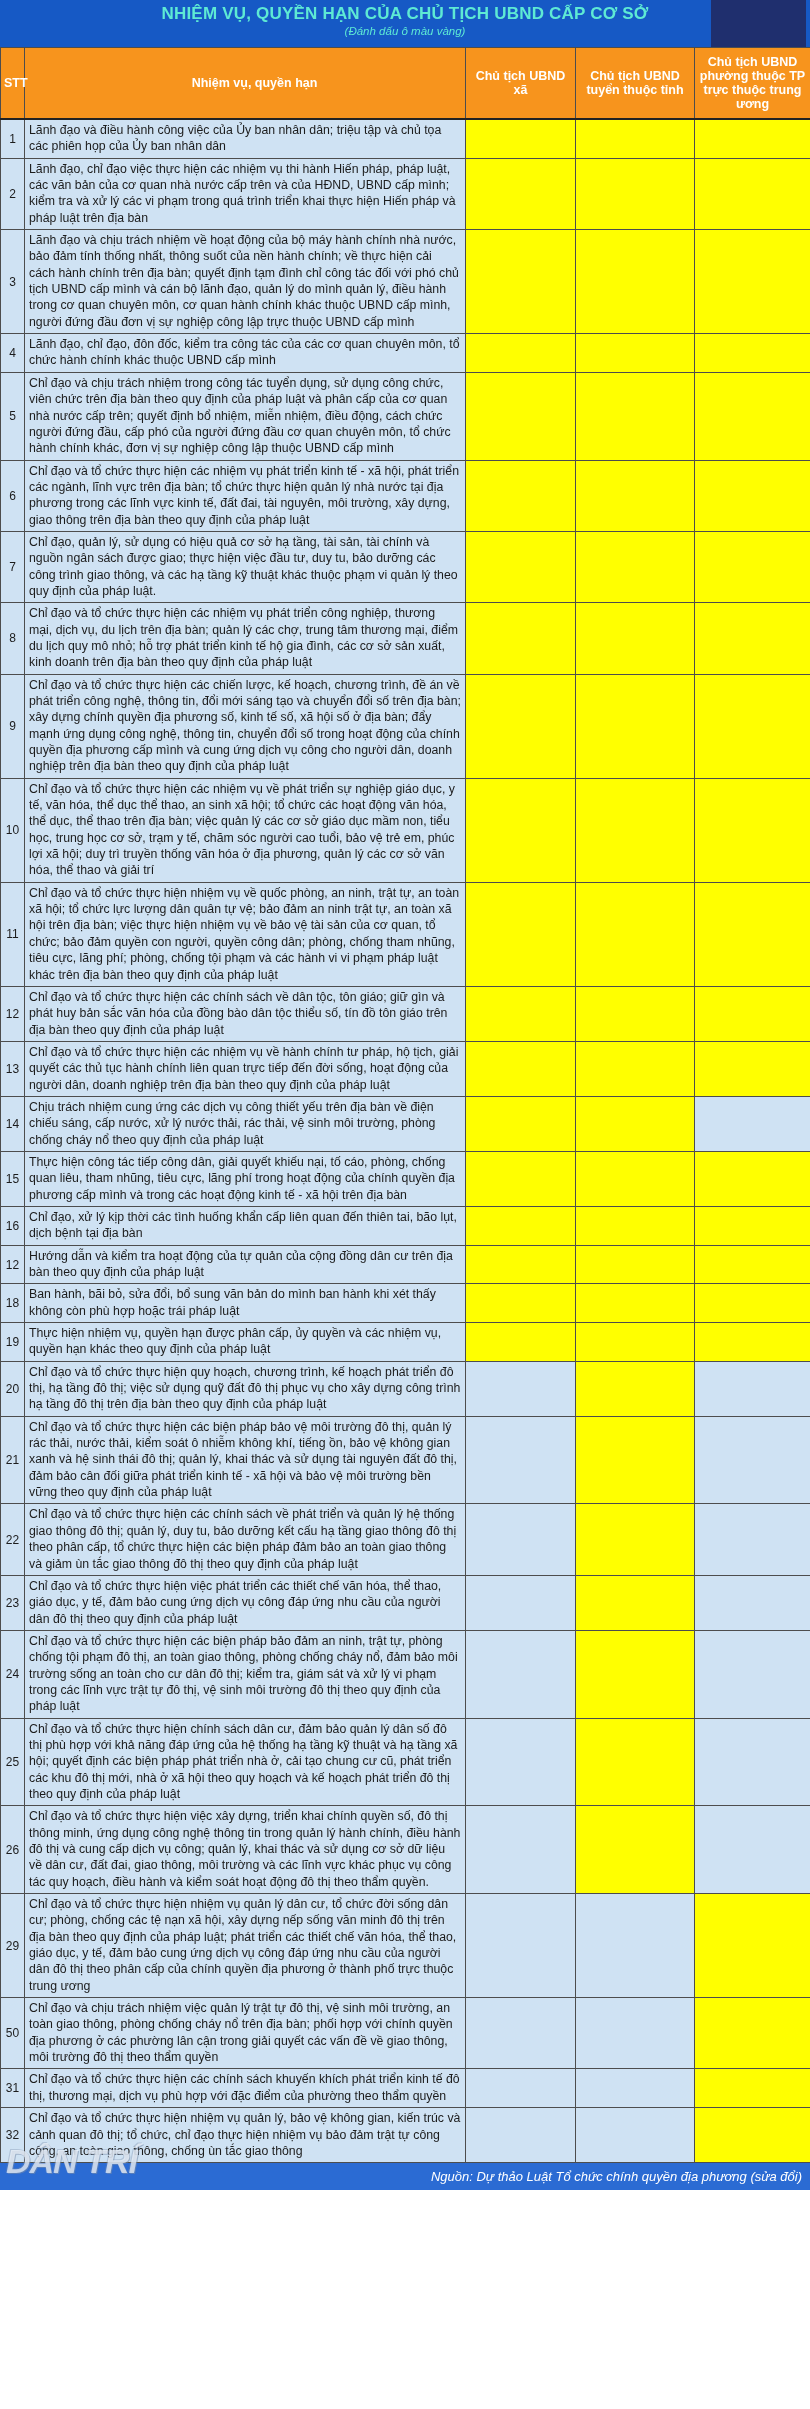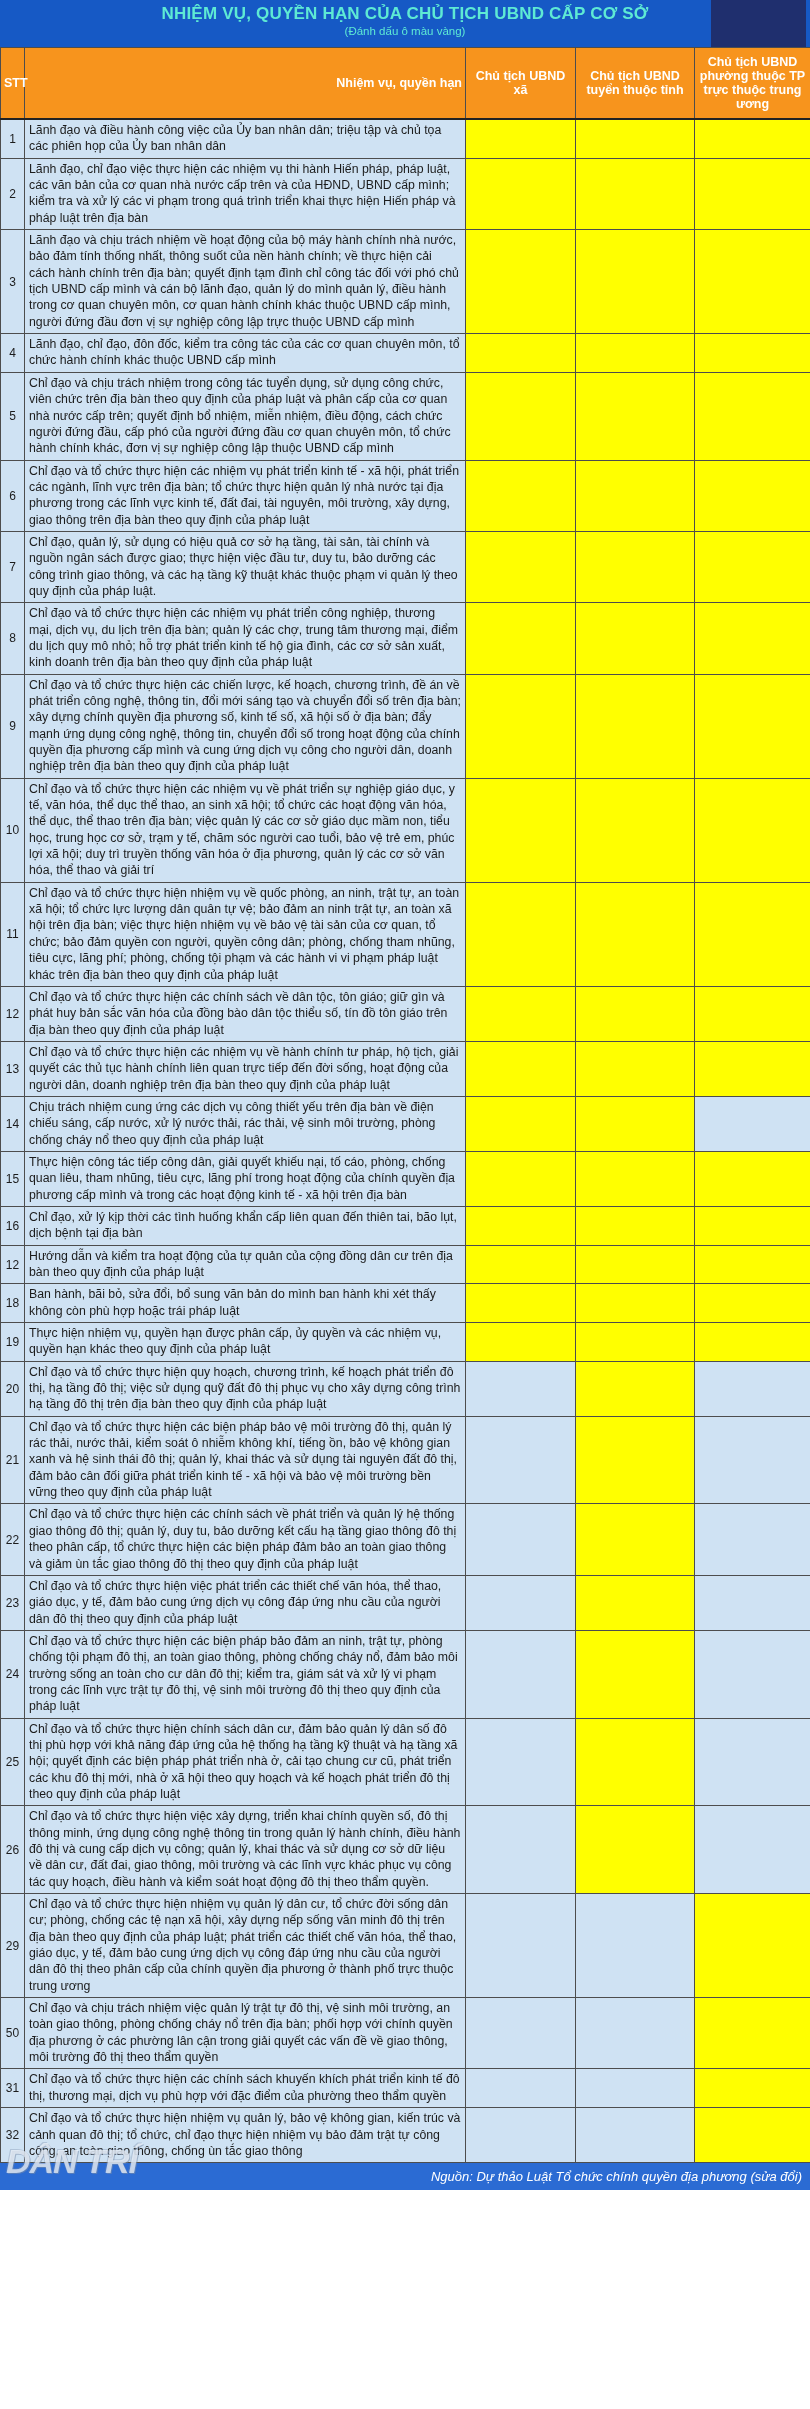--- a/index.html
+++ b/index.html
@@ -6,36 +6,36 @@
   .page{
     width:810px; margin:0; font-family:"Liberation Sans", sans-serif;
     color:#1c1c1c; position:relative; background:#fff;
   }
   
   .banner{
     position:relative; background:var(--banner,#1659C5); color:#5eead4;
     text-align:center; height:47px; overflow:hidden;
   }
   .banner-title{font-weight:bold; font-size:17px; padding-top:4px; letter-spacing:.2px;}
-  .banner-subtitle{font-size:11.5px; margin-top:1px;}
+  .banner-subtitle{font-style:italic; font-size:11.5px; margin-top:1px;}
   .dark-block{
     position:absolute; top:0; right:4px; width:95px; height:47px;
     background:var(--darkblock,#1F2F6E);
   }
   
   table{border-collapse:collapse; table-layout:fixed; width:810px;}
   col.c-stt{width:24px;} col.c-task{width:441px;}
   col.c-m1{width:110px;} col.c-m2{width:119px;} col.c-m3{width:116px;}
   th,td{border:1px solid #4d4d4d; vertical-align:middle;}
   thead th{
     background:var(--orange,#F7941D); color:#ffffff; font-weight:bold;
     font-size:12.5px; height:66px; padding:2px 3px; text-align:center;
     border-bottom:2px solid #222;
   }
-  thead th.h-task{text-align:right; padding-left:22px;}
+  thead th.h-task{text-align:center; padding-left:22px;}
   tbody td{background:var(--cell,#CFE2F3);}
   tbody td.stt{text-align:center; font-size:12px; padding:0 1px;}
   tbody td.task{
     font-size:12.3px; line-height:1.33; padding:2px 4px 3px 4px; text-align:left;
   }
   tbody td.mark.on{background:var(--hl,#FFFF00);}
   
   .footer{
     height:27px; background:var(--footer,#2B6BD3); color:#fff;
     display:flex; align-items:center; justify-content:flex-end;

